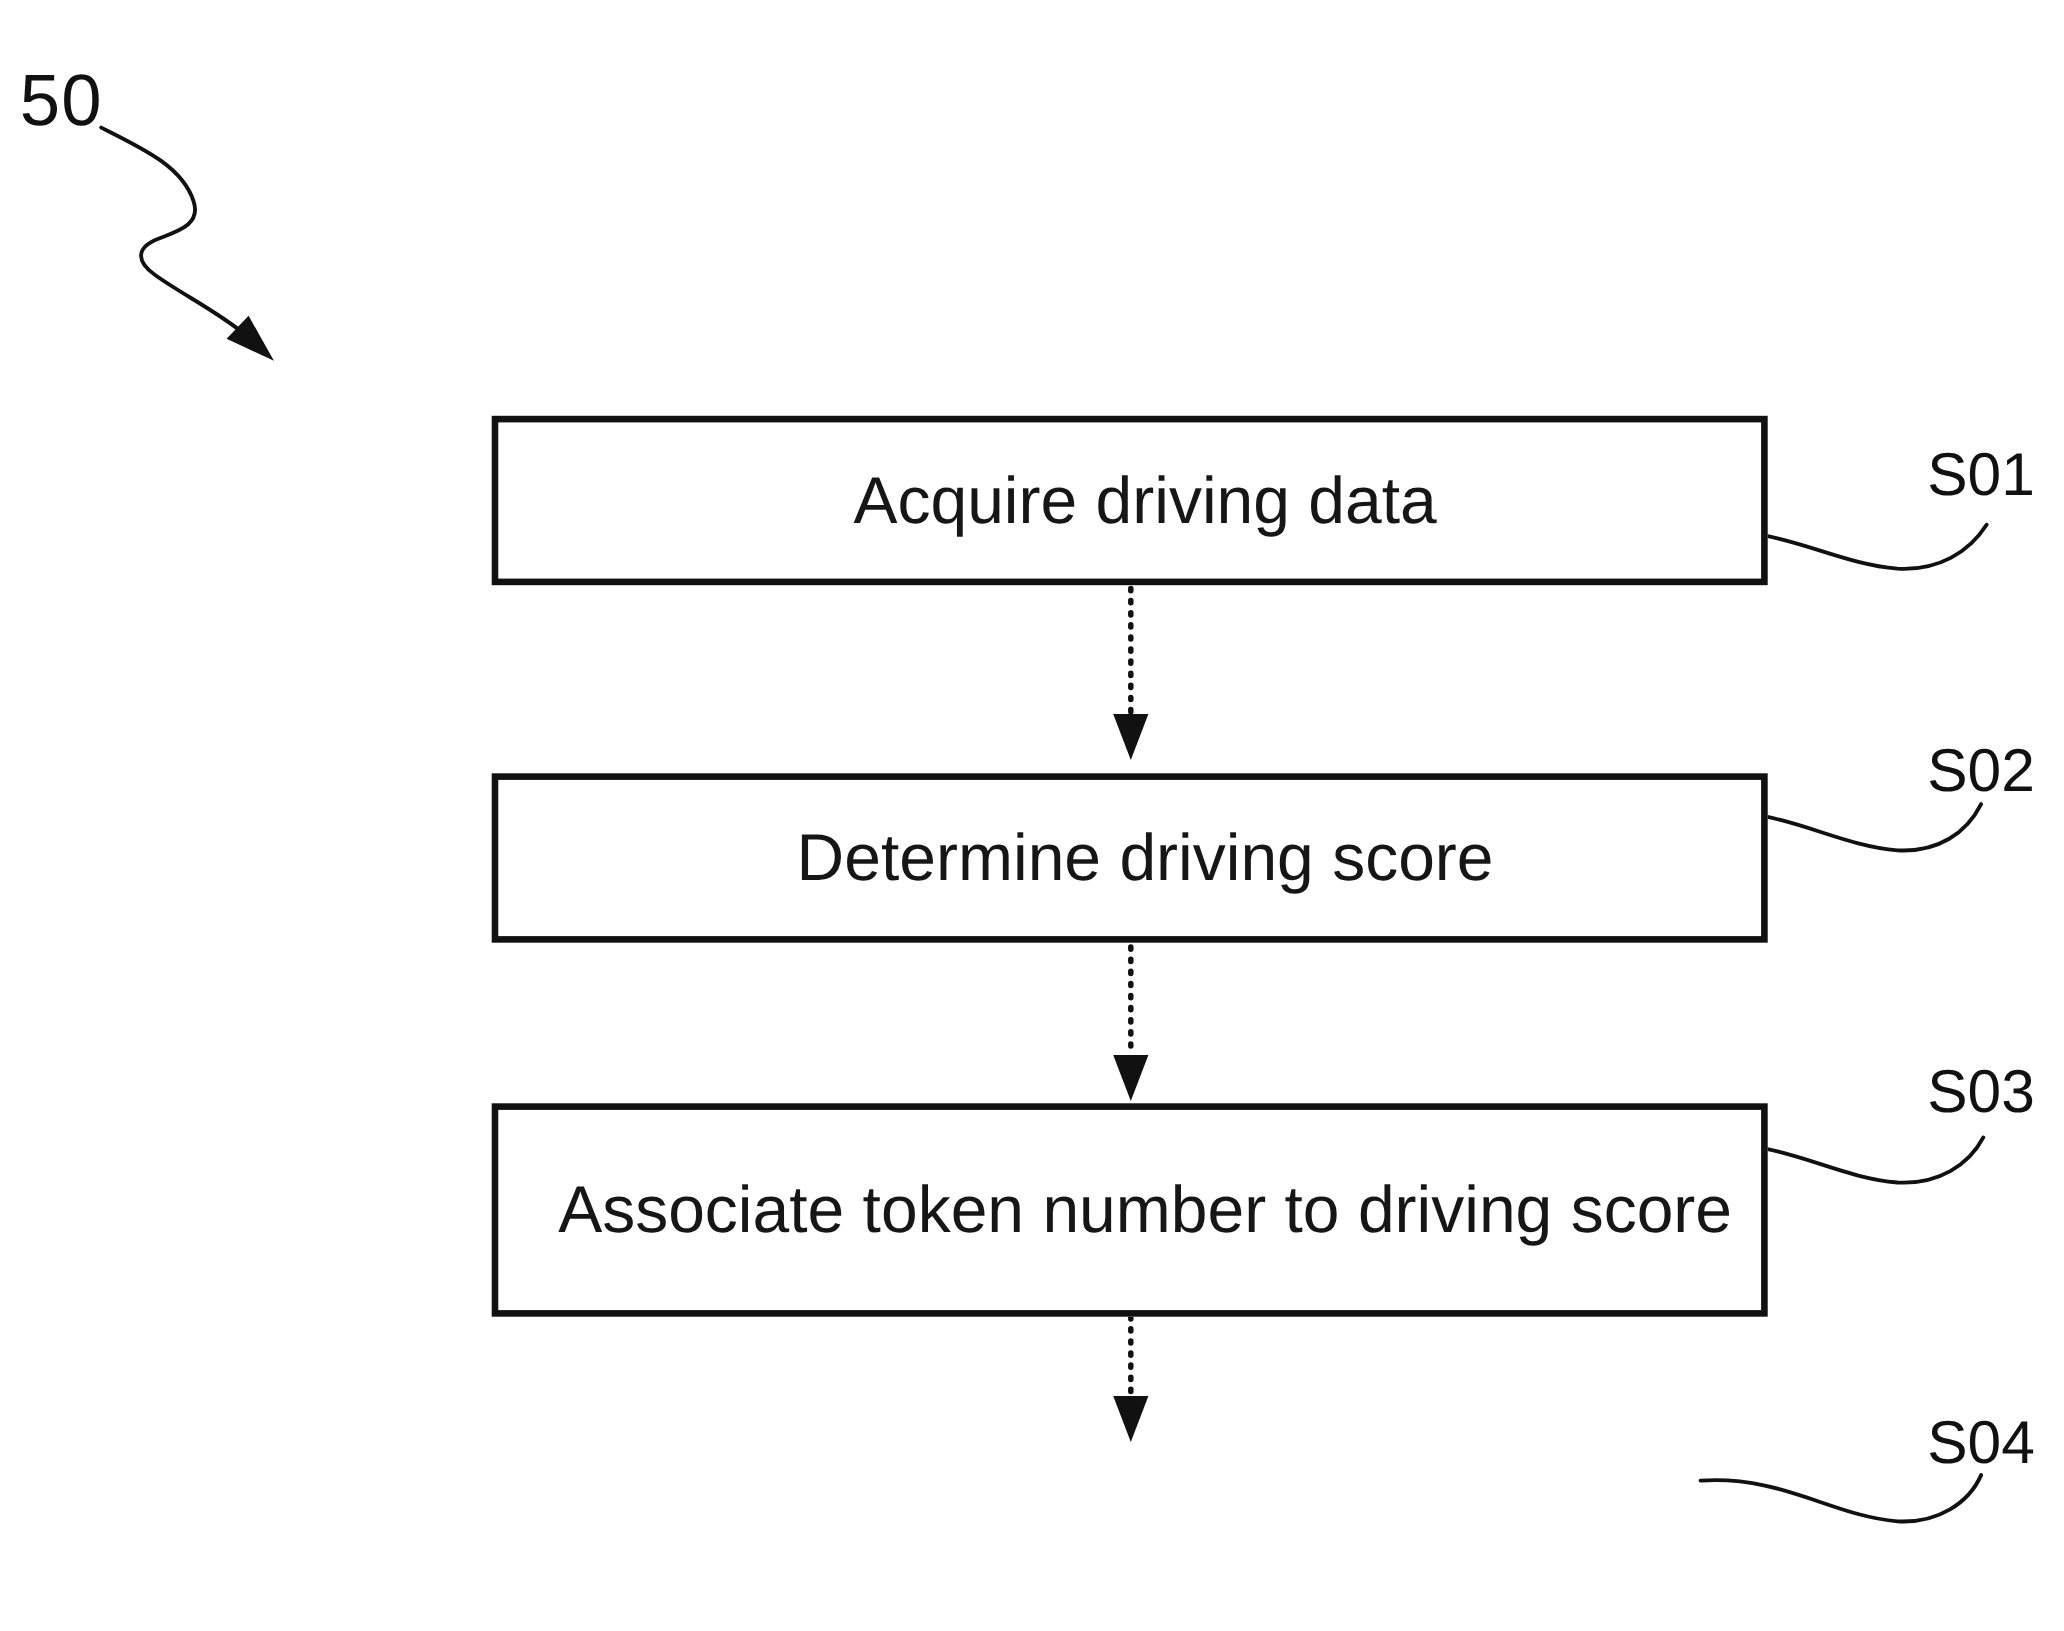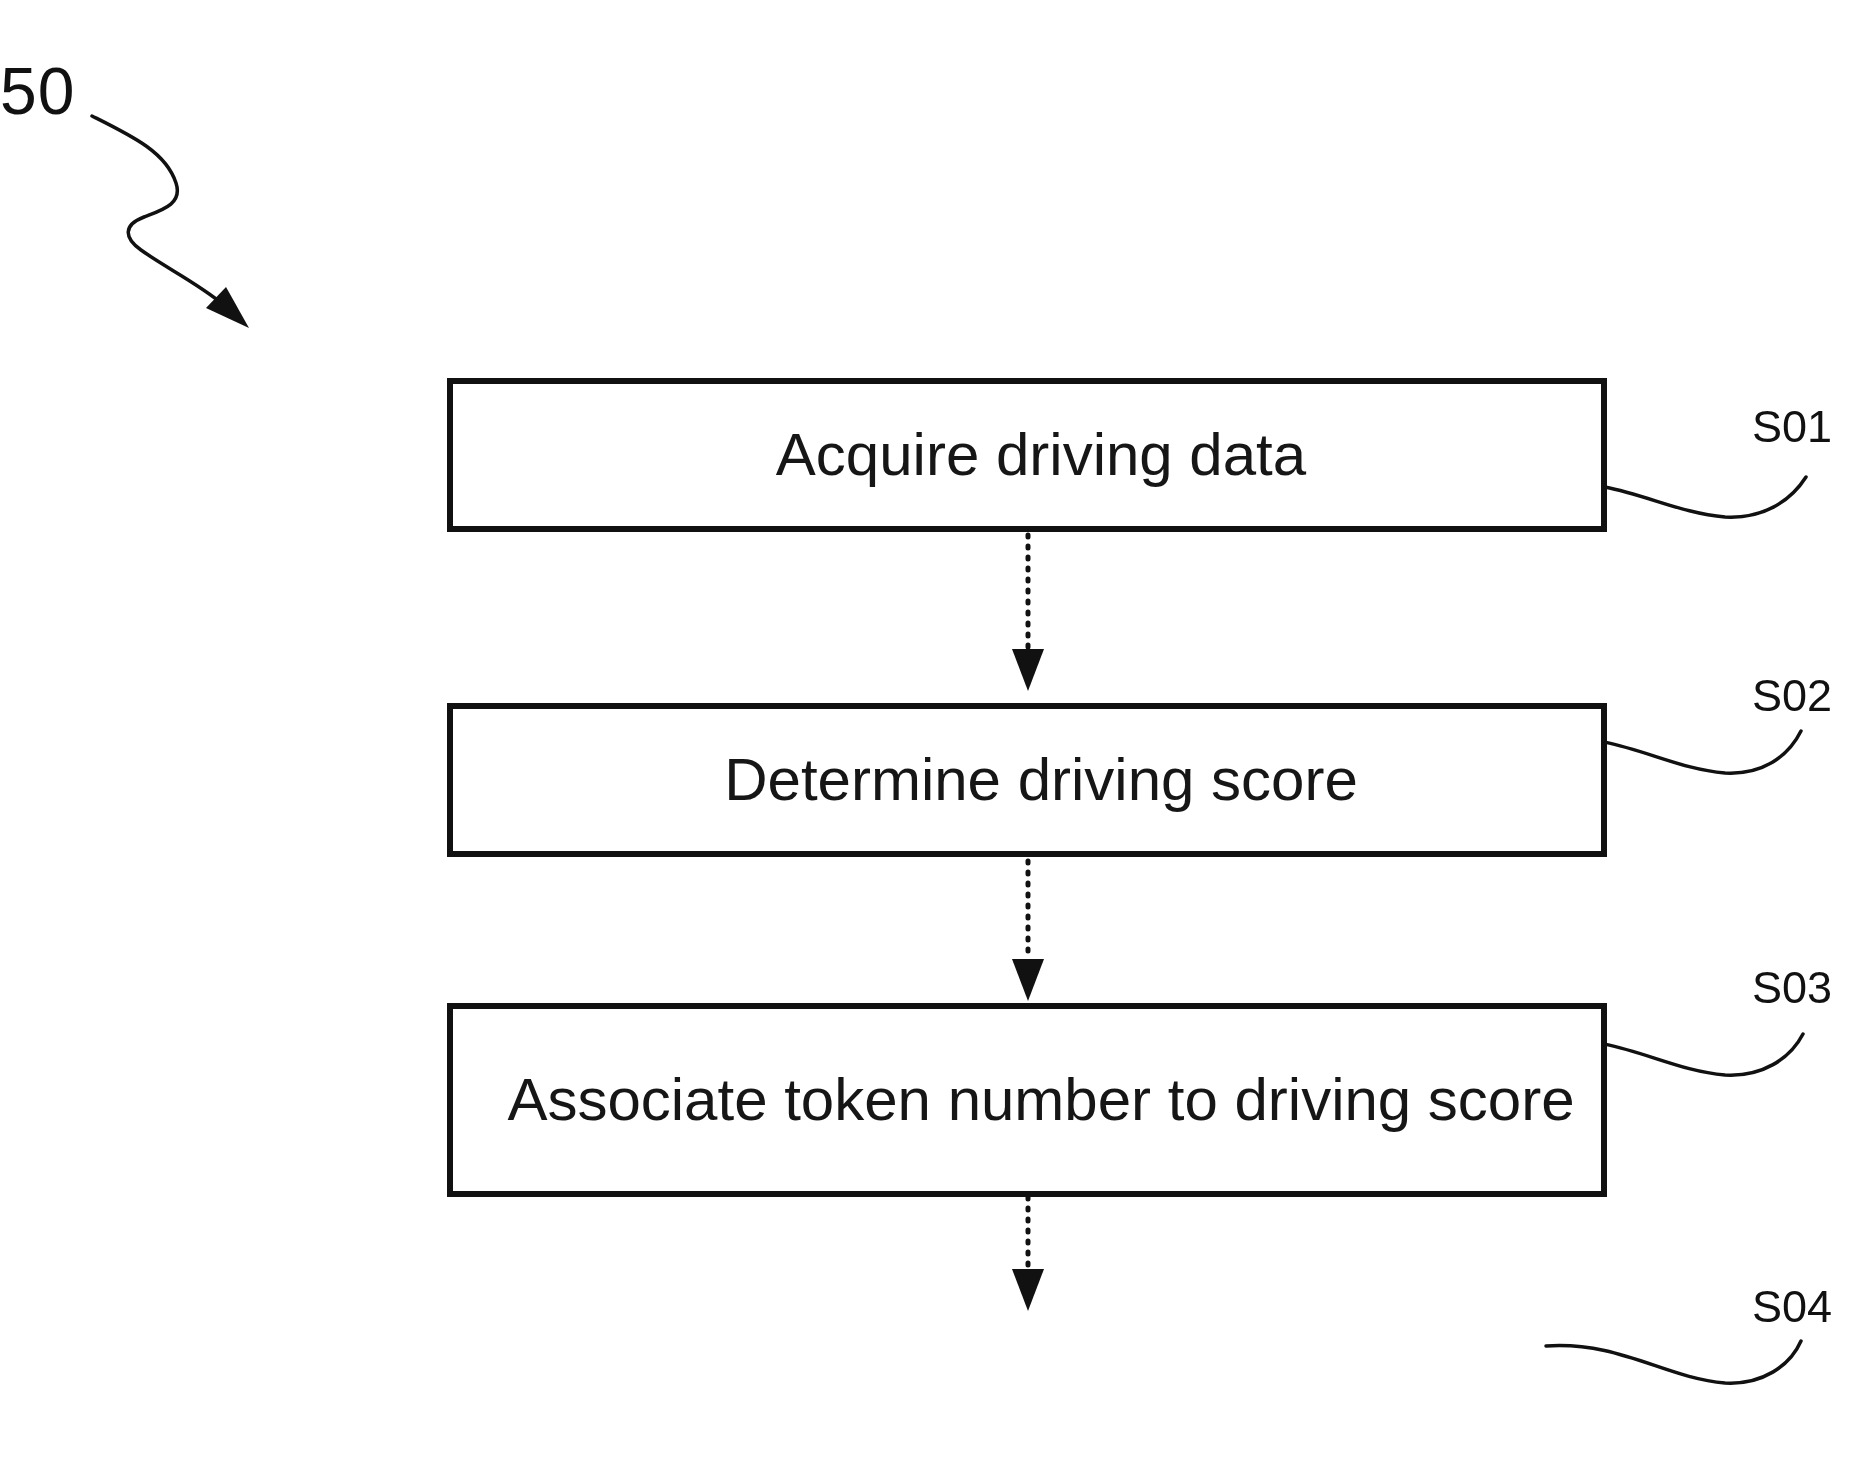--- a/index.html
+++ b/index.html
@@ -11,21 +11,21 @@
     position: relative;
     width: 1876px;
     height: 1483px;
     background: var(--paper, #ffffff);
     overflow: hidden;
     font-family: "Liberation Sans", sans-serif;
     color: var(--ink, #111111);
   }
   .ref-label {
     position: absolute;
-    left: 0;
+    left: 18px;
     top: 58px;
     font-size: 66px;
     line-height: 1;
     letter-spacing: 1px;
     color: var(--ink, #111111);
   }
   .strokes {
     position: absolute;
     left: 0;
     top: 0;
@@ -67,21 +67,21 @@
     padding: 0 20px;
     color: #161616;
   }
   .b1 { top: 378px;  height: 154px; }
   .b2 { top: 703px;  height: 154px; }
   .b3 { top: 1003px; height: 194px; }
   .b4 { top: 1313px; height: 158px; }
   .step-tag {
     position: absolute;
     left: 1752px;
-    font-size: 45px;
+    font-size: 55px;
     line-height: 1;
     color: var(--ink, #111111);
     white-space: nowrap;
   }
   .t1 { top: 404px; }
   .t2 { top: 673px; }
   .t3 { top: 965px; }
   .t4 { top: 1284px; }
 </style>
 </head>

